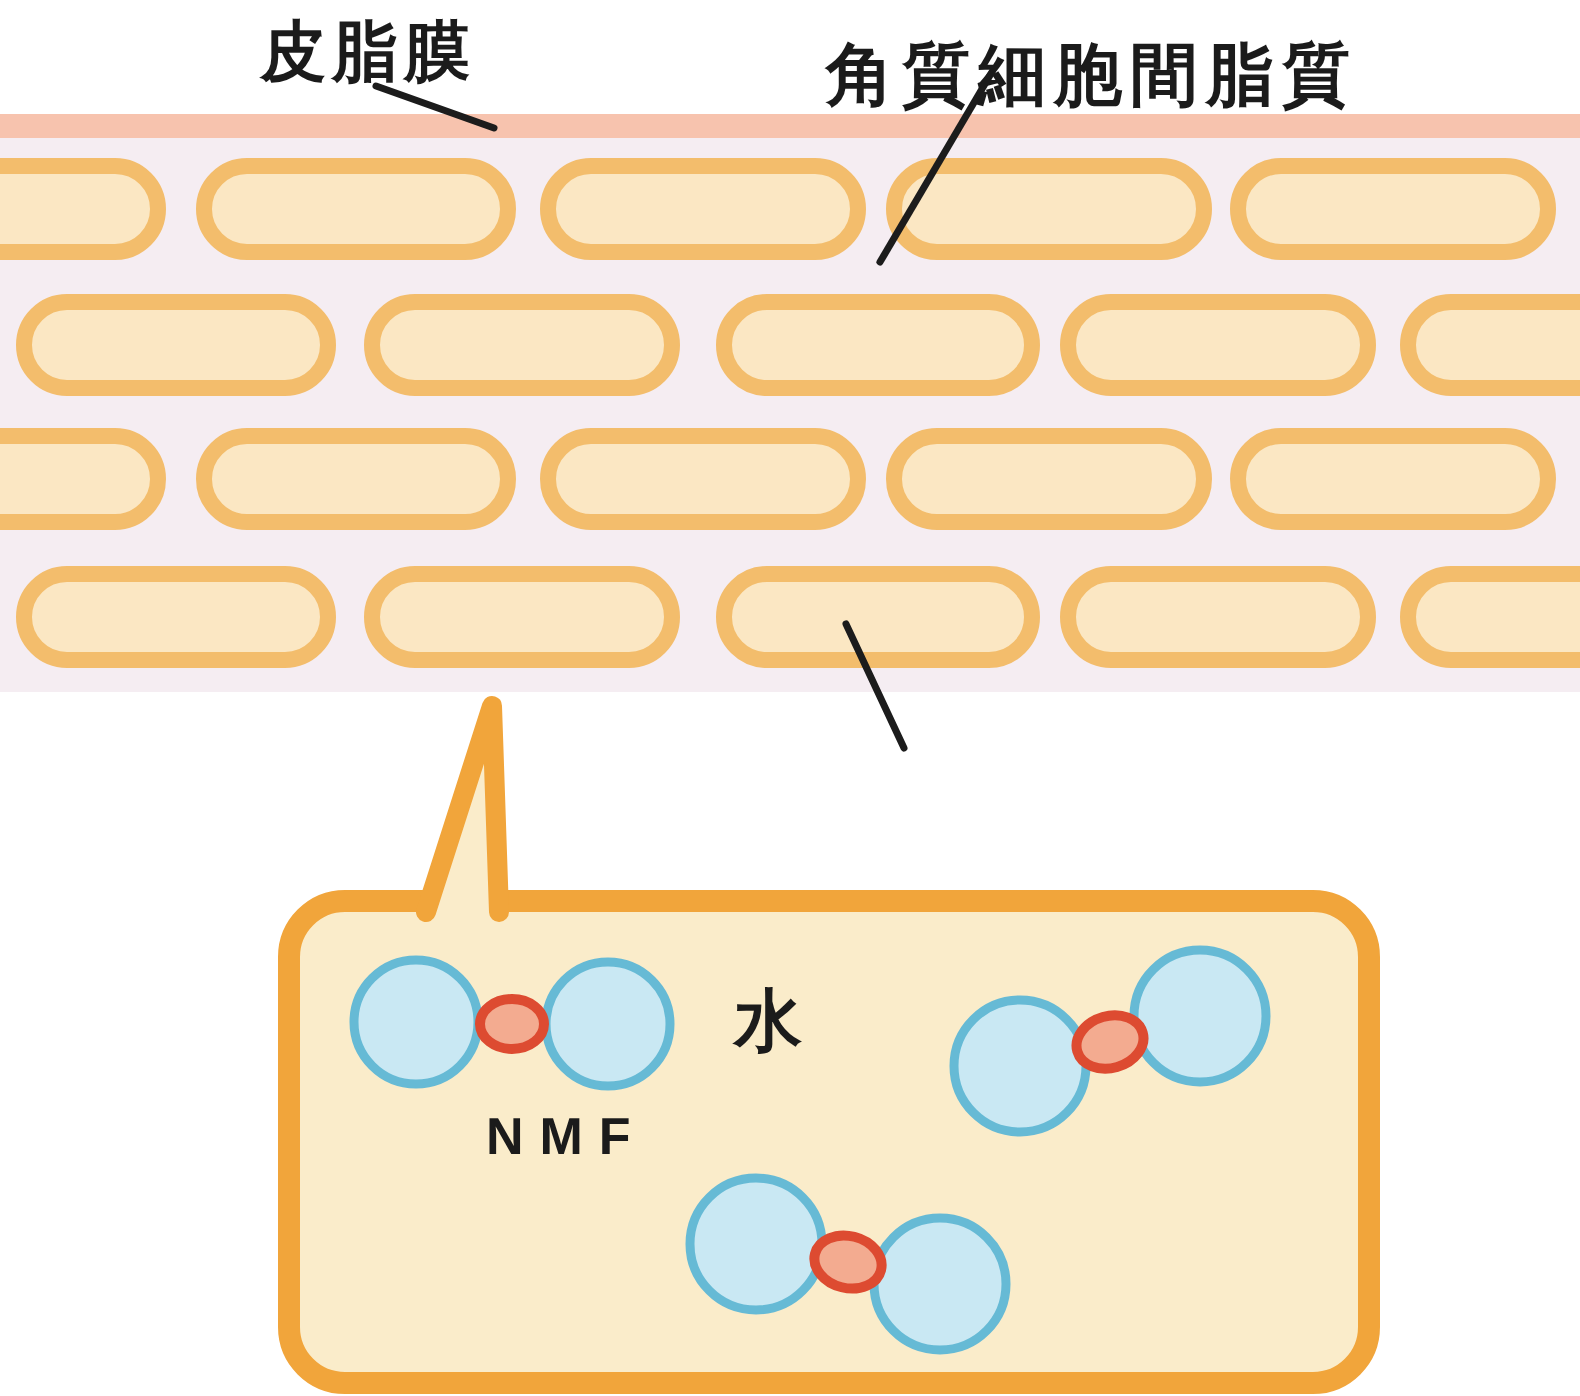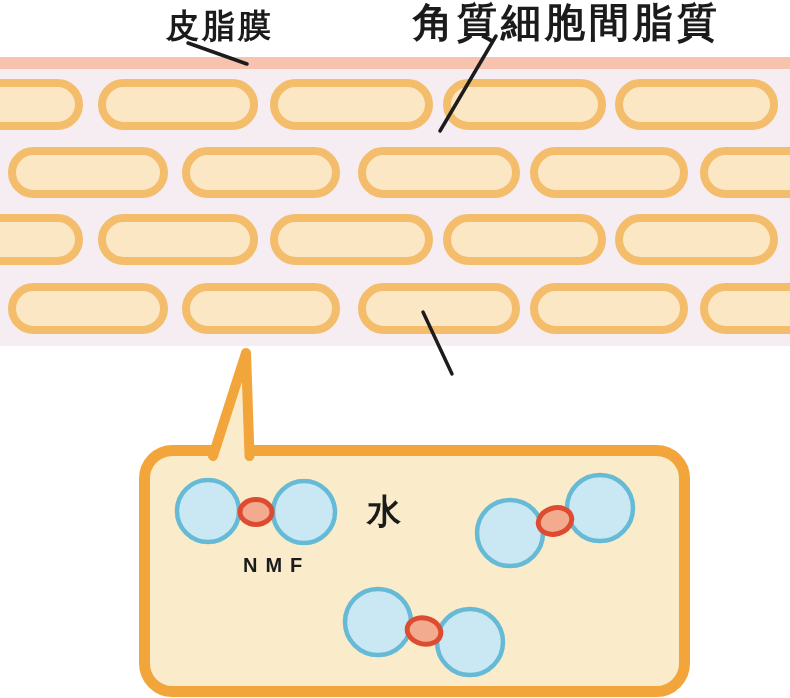--- a/index.html
+++ b/index.html
@@ -31,25 +31,25 @@
     background: var(--cell-fill, #fbe7c3);
     border-radius: 26px;
   }
   .label {
     position: absolute;
     color: #1b1b1b;
     font-weight: bold;
     white-space: nowrap;
     line-height: 1.1;
   }
-  #label-sebum       { left: 130px; top: 8px;   font-size: 33px; letter-spacing: 3px; margin-left: 36px; }
-  #label-lipid       { left: 413px; top: 0;   font-size: 40px; letter-spacing: 4px; }
+  #label-sebum       { left: 130px; top: 8px;   font-size: 33px; letter-spacing: 3px; }
+  #label-lipid       { left: 413px; top: 20px;   font-size: 34px; letter-spacing: 4px; }
   #label-corneocyte  { left: 369px; top: 384px; font-size: 33px; letter-spacing: 2px; }
   #label-water       { left: 367px; top: 493px; font-size: 34px; letter-spacing: 0; }
-  #label-nmf         { left: 243px; top: 554px; font-size: 20px; letter-spacing: 8px; }
+  #label-nmf         { left: 243px; top: 554px; font-size: 26px; letter-spacing: 8px; }
   #overlay-svg {
     position: absolute;
     left: 0; top: 0;
     width: 790px; height: 698px;
     pointer-events: none;
   }
 </style>
 </head>
 <body>
 

